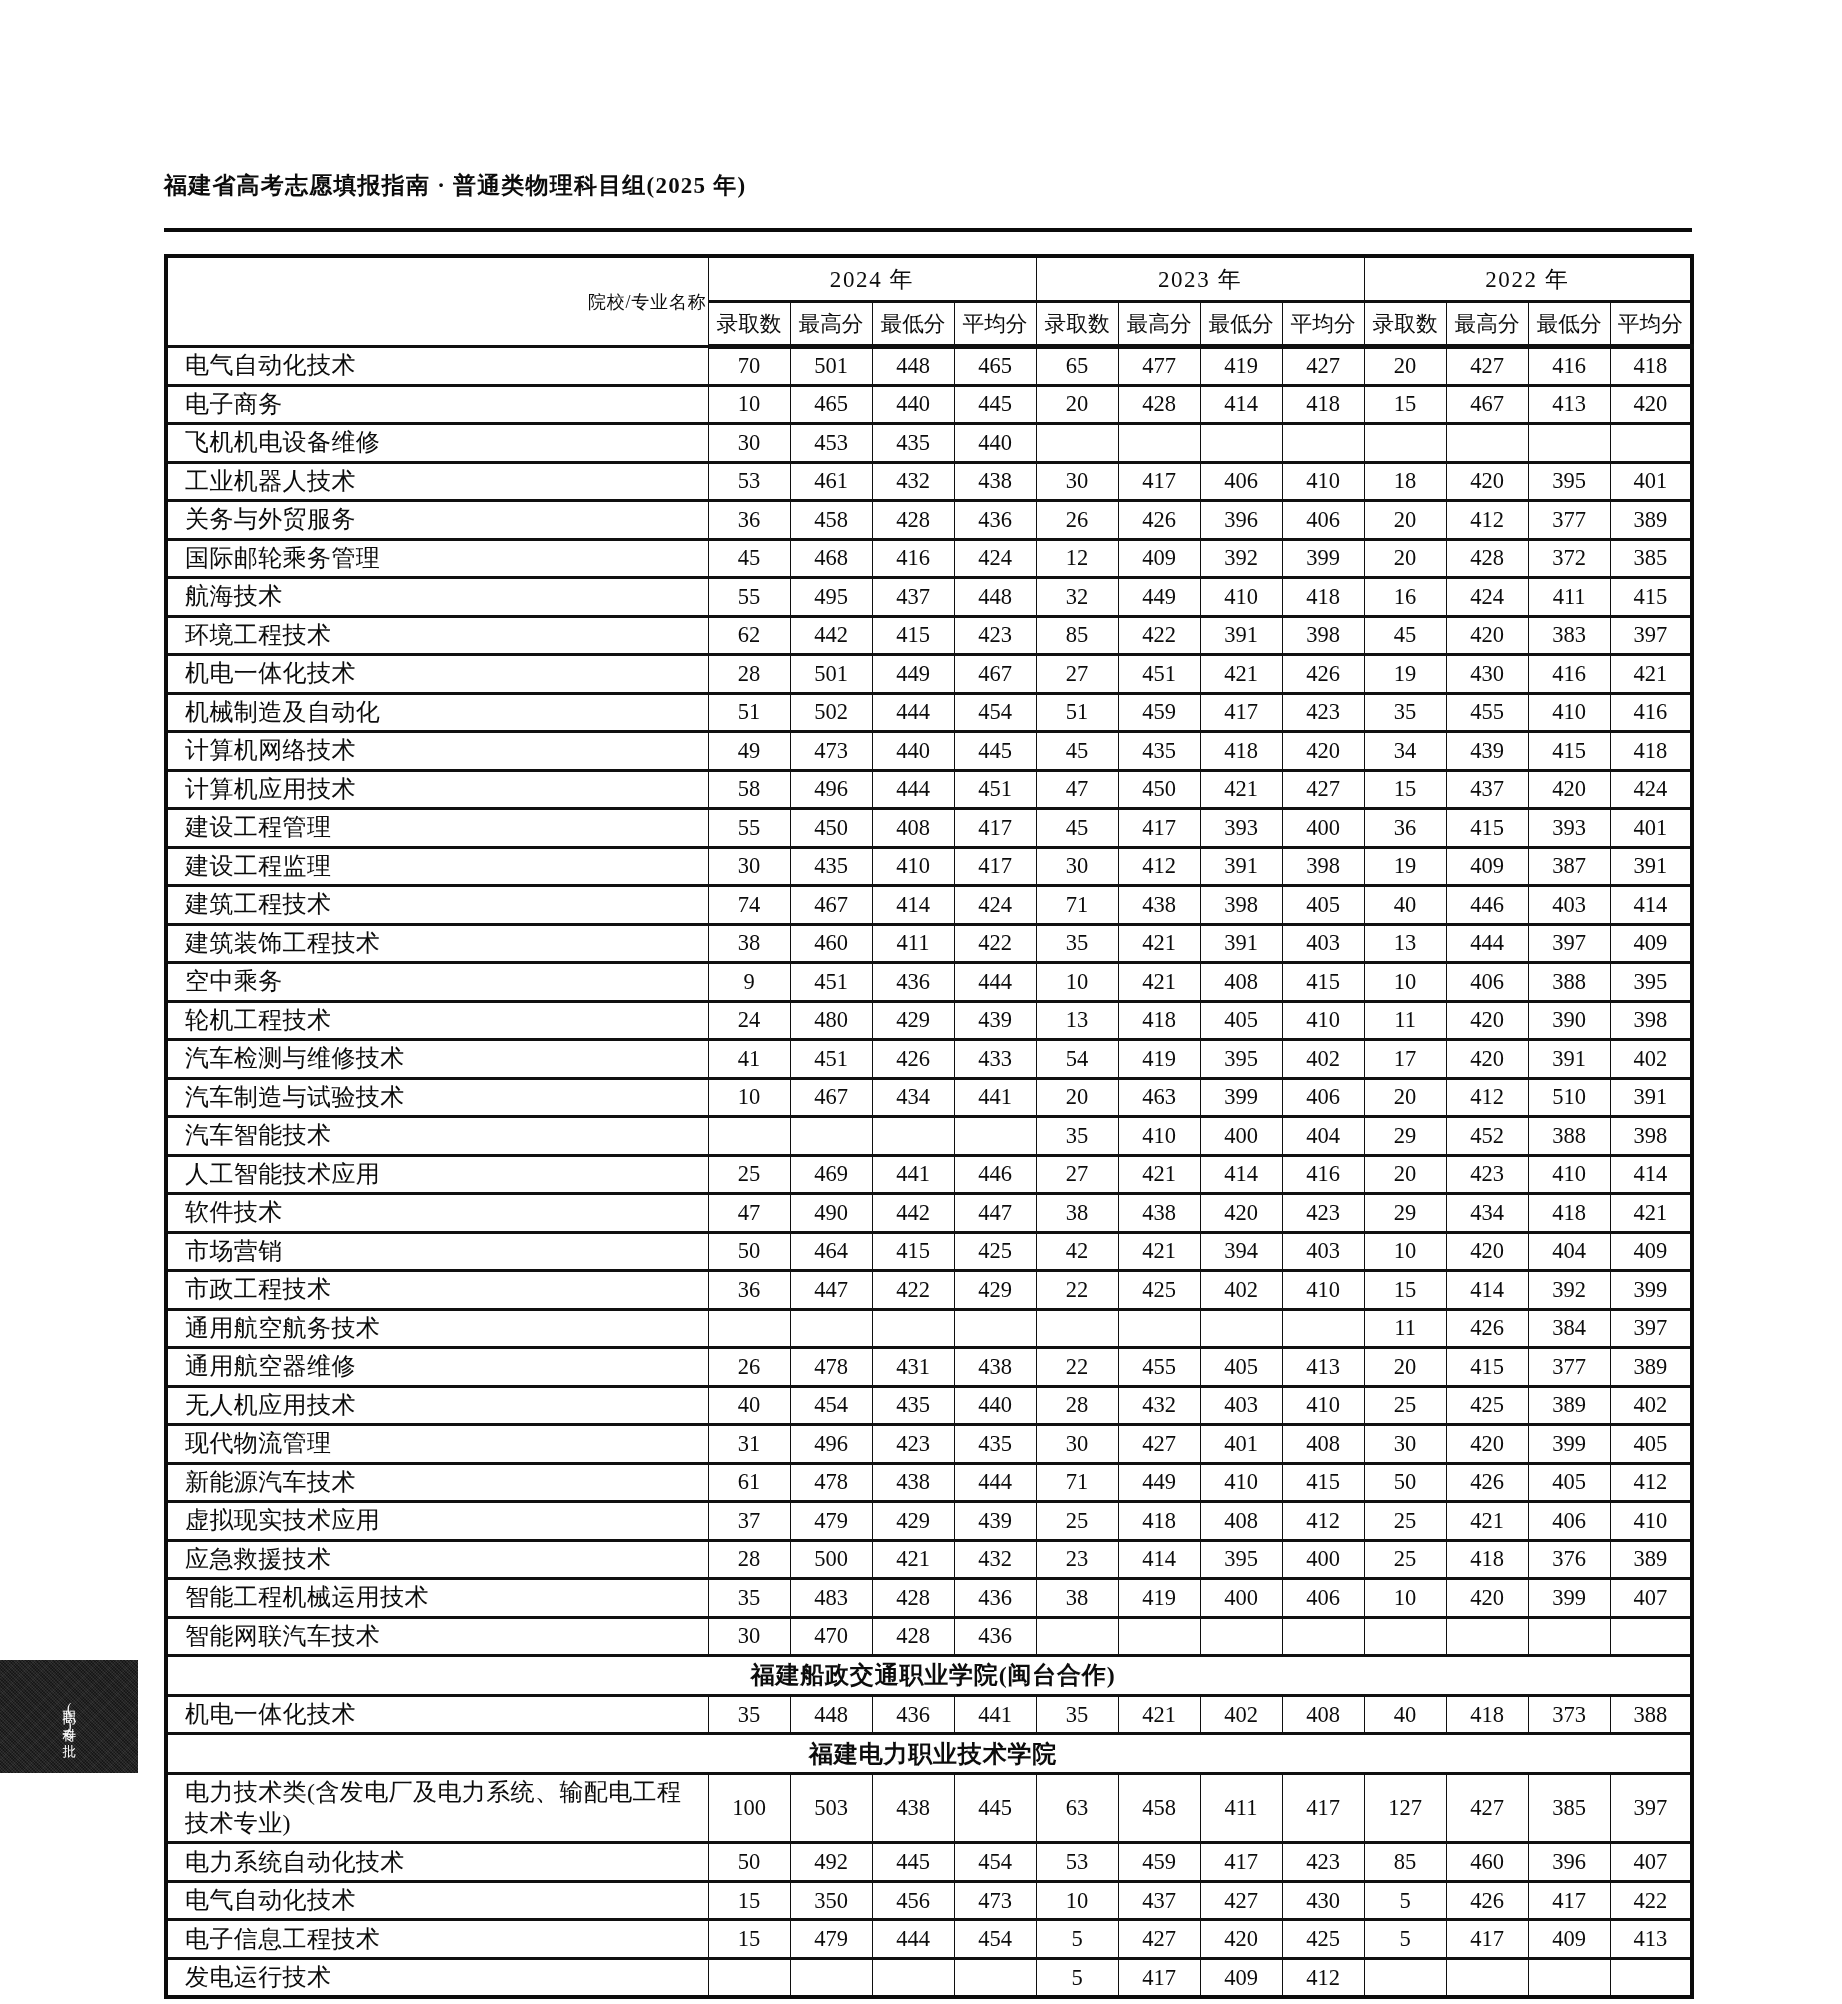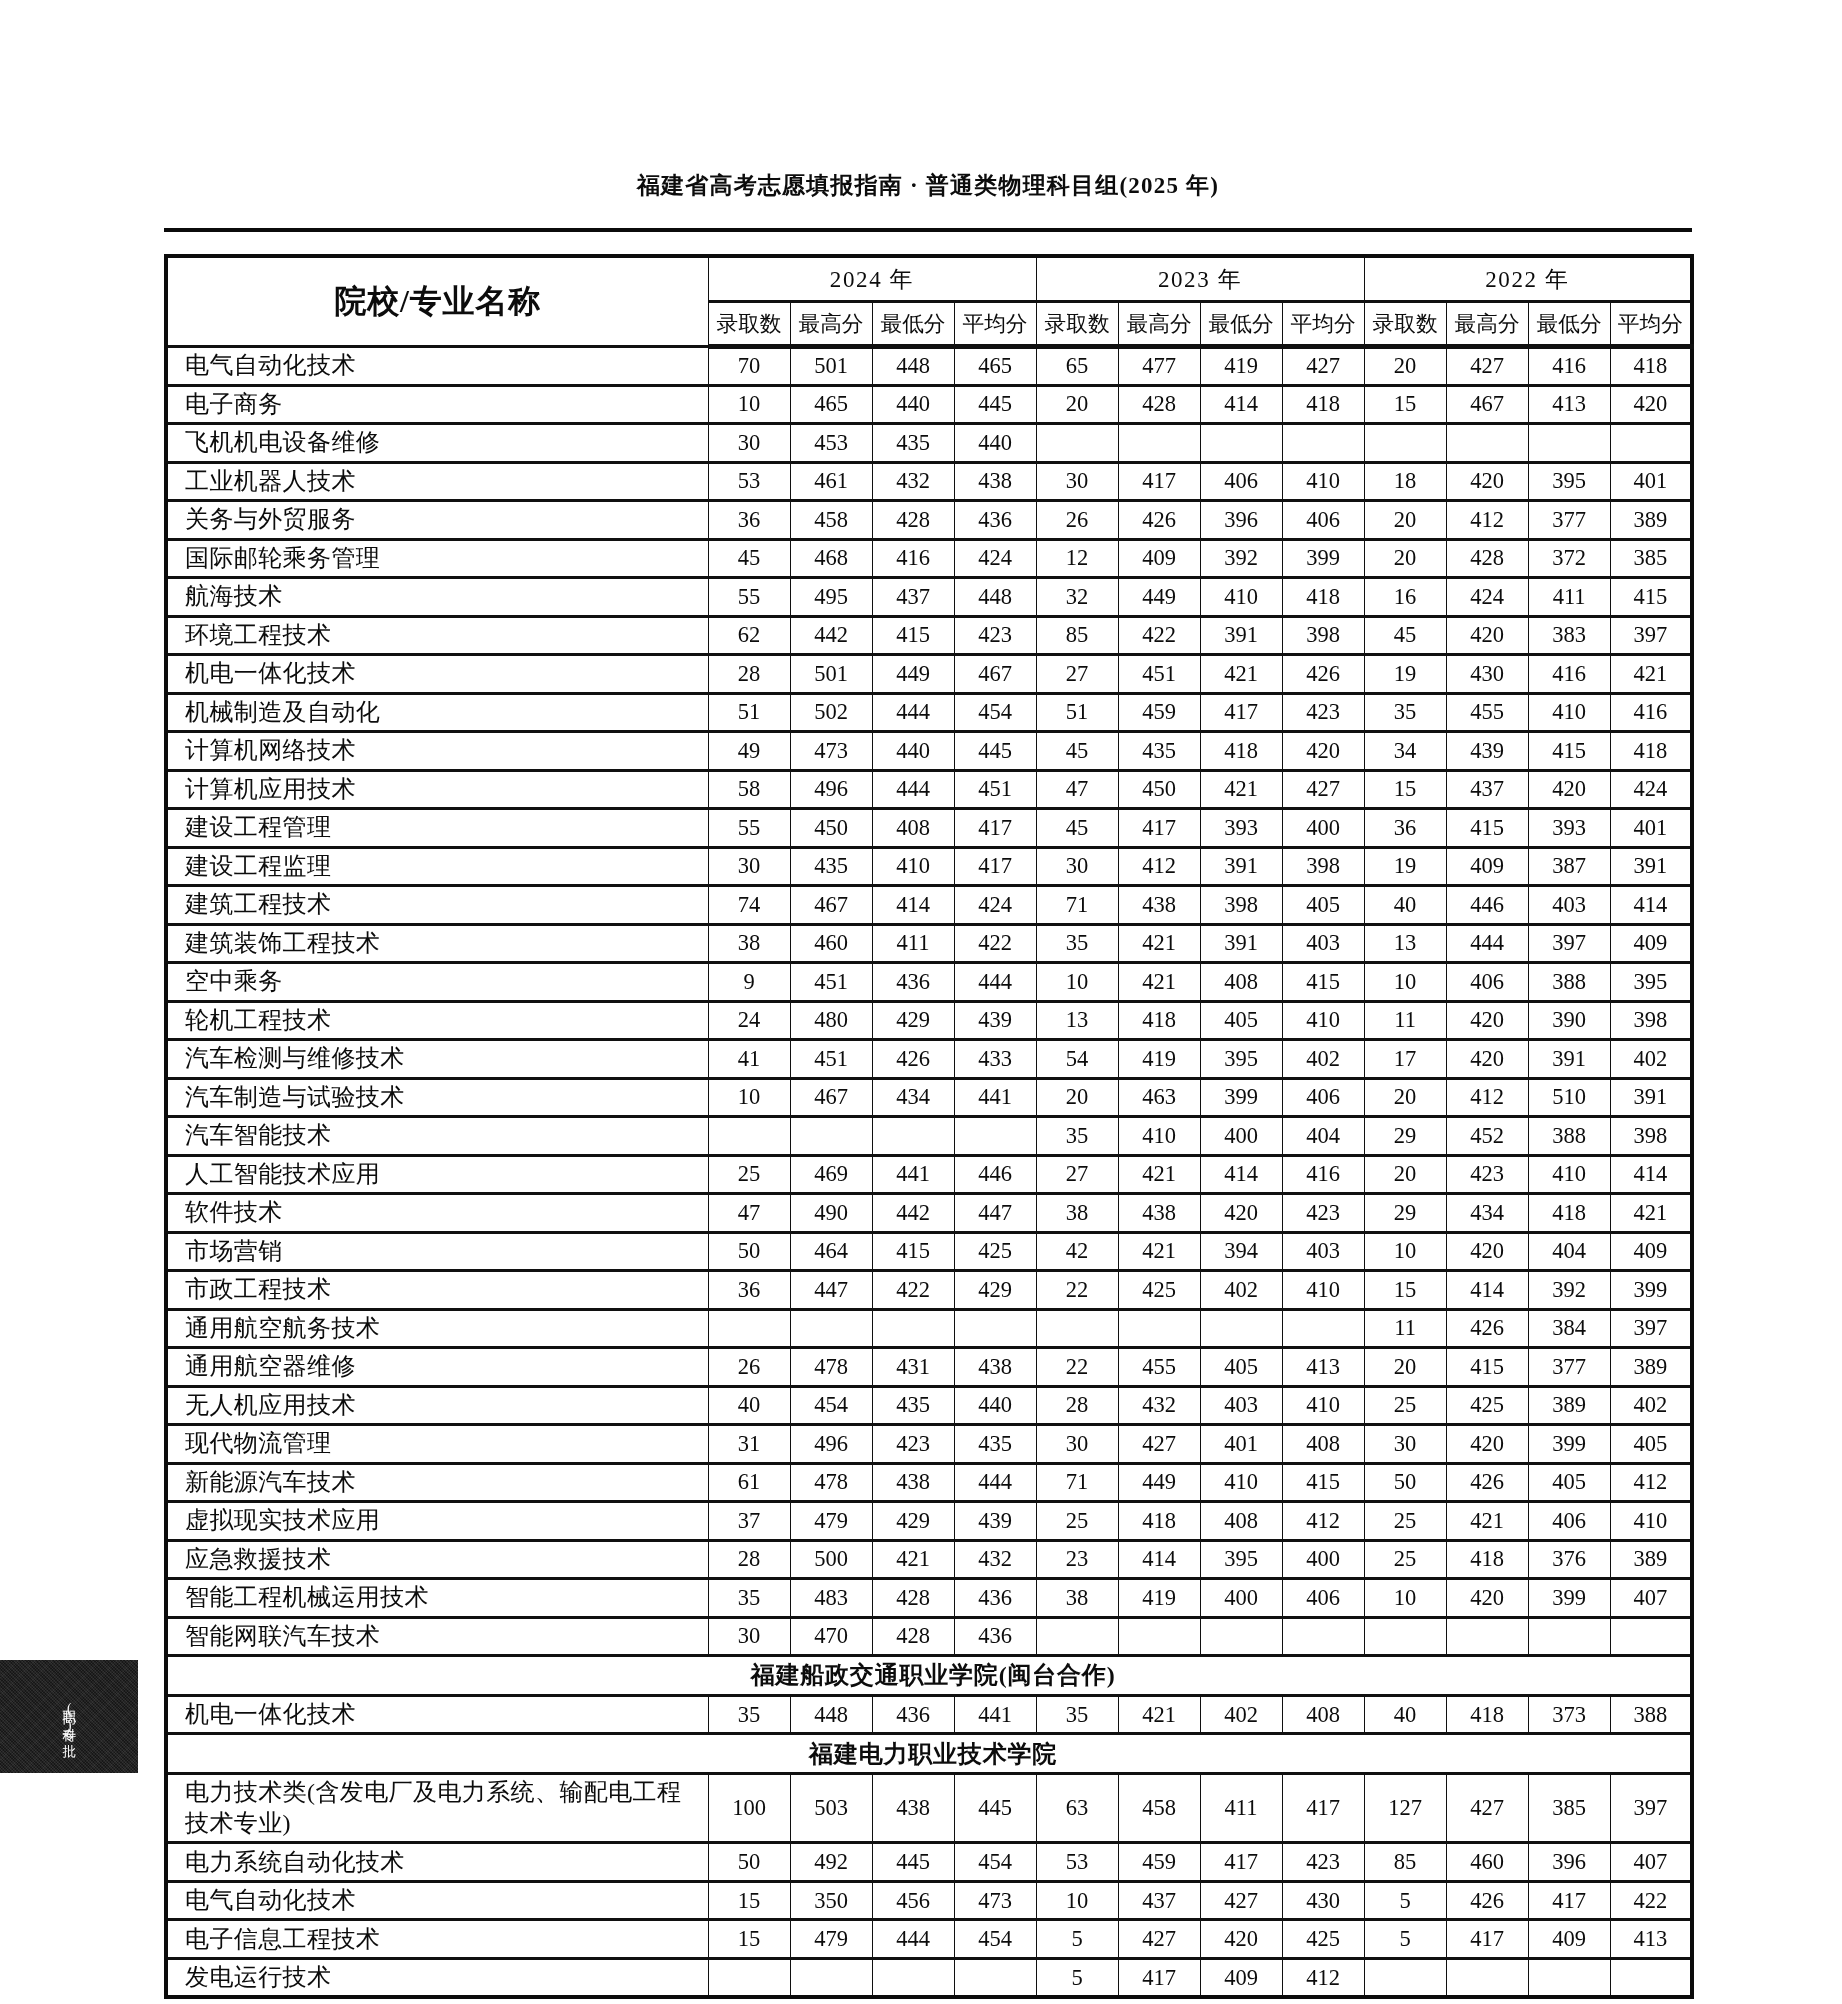--- a/index.html
+++ b/index.html
@@ -5,40 +5,40 @@
   html, body { margin: 0; padding: 0; }
   body {
     width: 1843px; height: 2598px;
     position: relative;
     background: #ffffff;
     font-family: "Liberation Serif", "DejaVu Serif", serif;
     color: #0c0c0c;
   }
   .page-title {
     position: absolute; left: 164px; top: 170px; width: 1528px;
-    text-align: center; font-size: 23px; font-weight: 700;
+    font-size: 23px; font-weight: 700;
     letter-spacing: 1.2px; white-space: nowrap;
   }
   .title-rule {
     position: absolute; left: 164px; top: 228px; width: 1528px; height: 4px;
     background: #0b0b0b;
   }
   table.scores {
     position: absolute; left: 164px; top: 254px; width: 1529px;
     border-collapse: collapse; table-layout: fixed;
     border: 4px solid #0b0b0b;
   }
   .scores th, .scores td {
     border: 1.6px solid #101010;
     border-top-width: 3.6px; border-bottom-width: 3.6px;
     overflow: hidden;
   }
   .scores thead tr.yr-row th { height: 40px; }
   .scores thead tr.sub-row th { height: 41px; border-bottom-width: 5.2px; text-align: center; }
-  th.name-h { font-size: 32px; font-weight: 700; letter-spacing: 0.8px; }
+  th.name-h { font-size: 18px; font-weight: 400; letter-spacing: 0.8px; text-align: right; }
   th.year-h { font-size: 23px; font-weight: 400; letter-spacing: 1.6px; }
   th.sub-h  { font-size: 21.7px; font-weight: 400; padding: 0 0.8px; }
   .scores tbody tr { height: 38px; }
   td.major-name {
     font-size: 24px; font-weight: 400; text-align: left;
     padding: 2.4px 7.2px 2.4px 17px; line-height: 1.28; letter-spacing: 0.4px;
   }
   td.score { font-size: 22.5px; text-align: center; padding: 0; }
   tr.section-row td {
     font-size: 24px; font-weight: 700; text-align: center;

